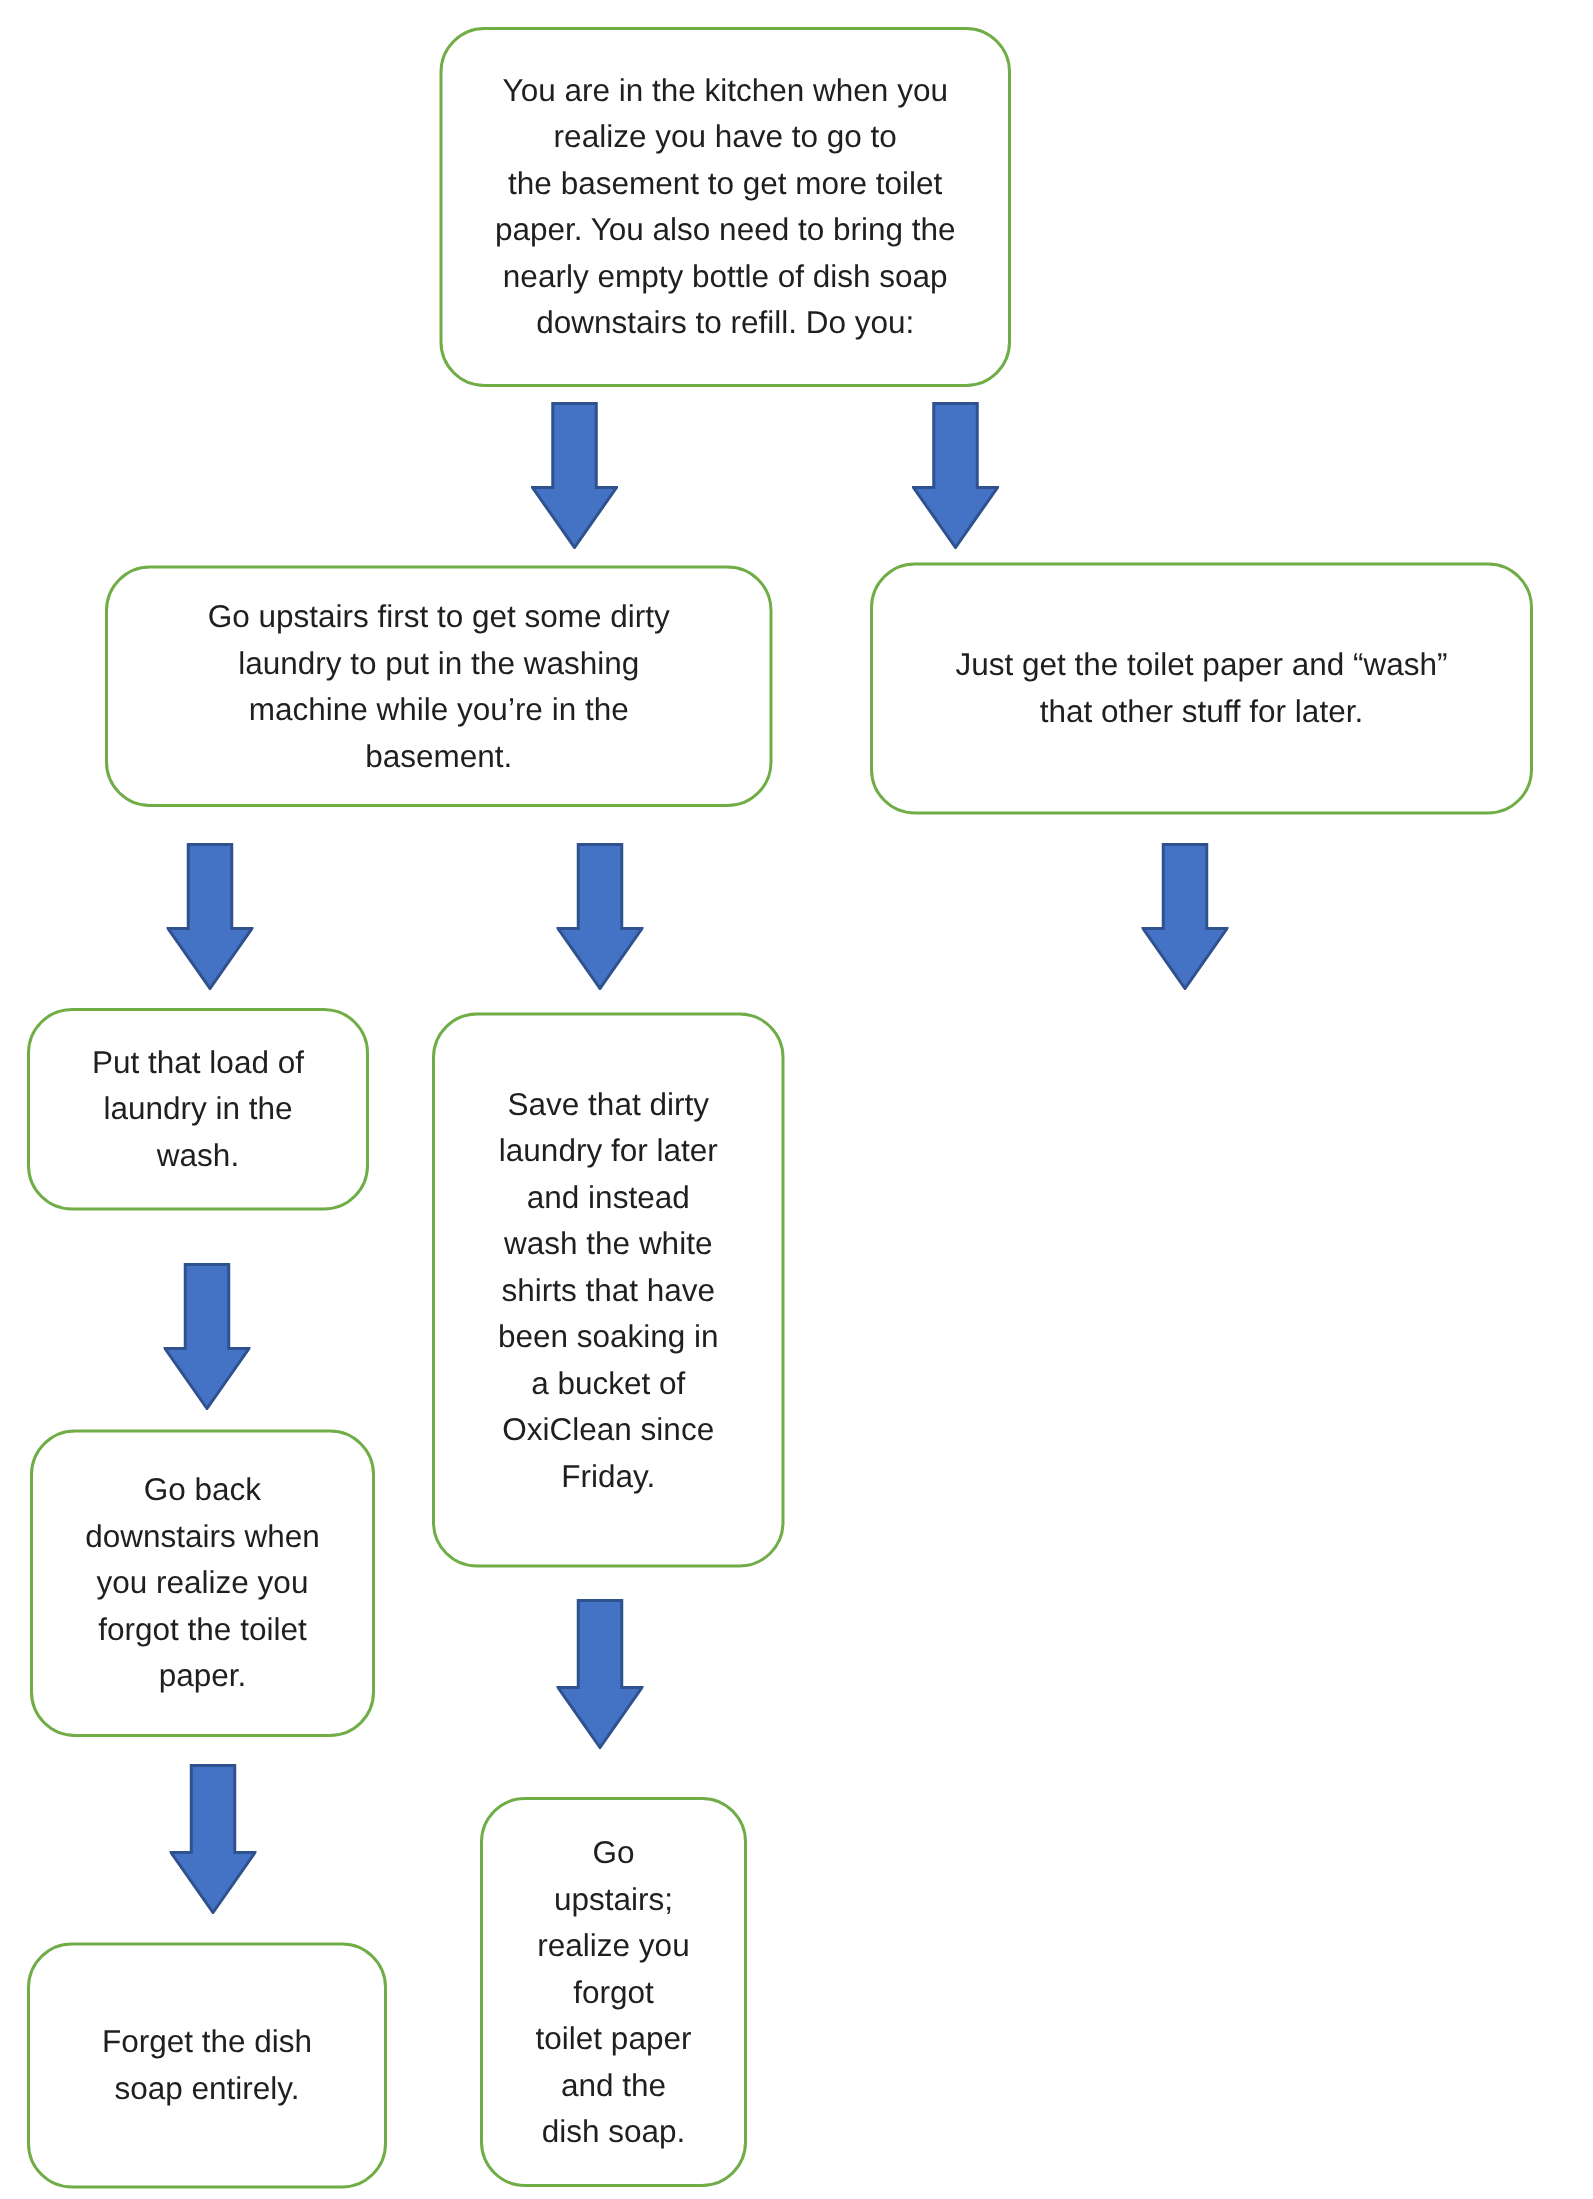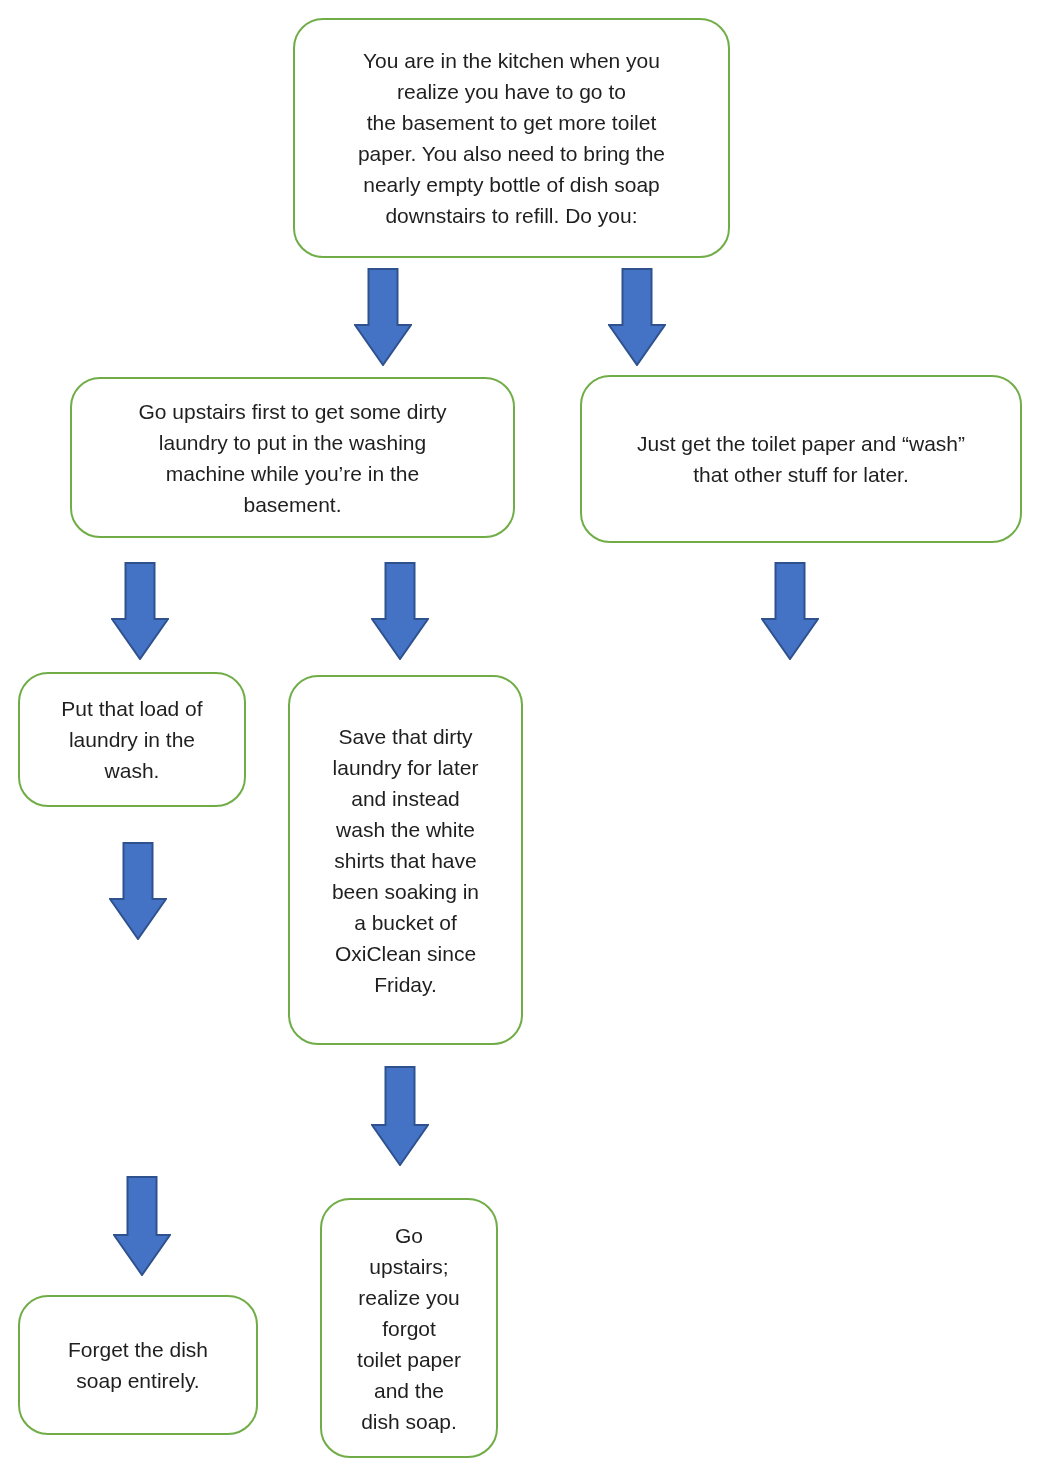--- a/index.html
+++ b/index.html
@@ -45,21 +45,21 @@
     stroke: var(--arrow-stroke);
     stroke-width: 2;
     stroke-linejoin: miter;
   }
 </style>
 </head>
 <body>
 
 <div class="canvas">
 
-  <div class="node" style="left:293px; top:18px; width:437px; height:240px;">
+  <div class="node" style="left:293px; top:18px; width:381px; height:240px;">
     <span class="node-text">You are in the kitchen when you
 realize you have to go to
 the basement to get more toilet
 paper. You also need to bring the
 nearly empty bottle of dish soap
 downstairs to refill. Do you:</span>
   </div>
 
   <svg class="arrow" style="left:354px; top:268px;" width="58" height="98" viewBox="0 0 58 98">
     <polygon points="14.5,1 43.5,1 43.5,57 57,57 29,97 1,57 14.5,57"></polygon>
@@ -103,30 +103,37 @@
 been soaking in
 a bucket of
 OxiClean since
 Friday.</span>
   </div>
 
   <svg class="arrow" style="left:109px; top:842px;" width="58" height="98" viewBox="0 0 58 98">
     <polygon points="14.5,1 43.5,1 43.5,57 57,57 29,97 1,57 14.5,57"></polygon>
   </svg>
 
+  <div class="node" style="left:20px; top:953px; width:230px; height:205px;">
+    <span class="node-text">Go back
+downstairs when
+you realize you
+forgot the toilet
+paper.</span>
+  </div>
 
   <svg class="arrow" style="left:371px; top:1066px;" width="58" height="100" viewBox="0 0 58 100">
     <polygon points="14.5,1 43.5,1 43.5,59 57,59 29,99 1,59 14.5,59"></polygon>
   </svg>
 
   <svg class="arrow" style="left:113px; top:1176px;" width="58" height="100" viewBox="0 0 58 100">
     <polygon points="14.5,1 43.5,1 43.5,59 57,59 29,99 1,59 14.5,59"></polygon>
   </svg>
 
-  <div class="node" style="left:18px; top:1295px; width:240px; height:140px;">
+  <div class="node" style="left:18px; top:1295px; width:240px; height:164px;">
     <span class="node-text">Forget the dish
 soap entirely.</span>
   </div>
   <div class="node" style="left:320px; top:1198px; width:178px; height:260px;">
     <span class="node-text">Go
 upstairs;
 realize you
 forgot
 toilet paper
 and the

